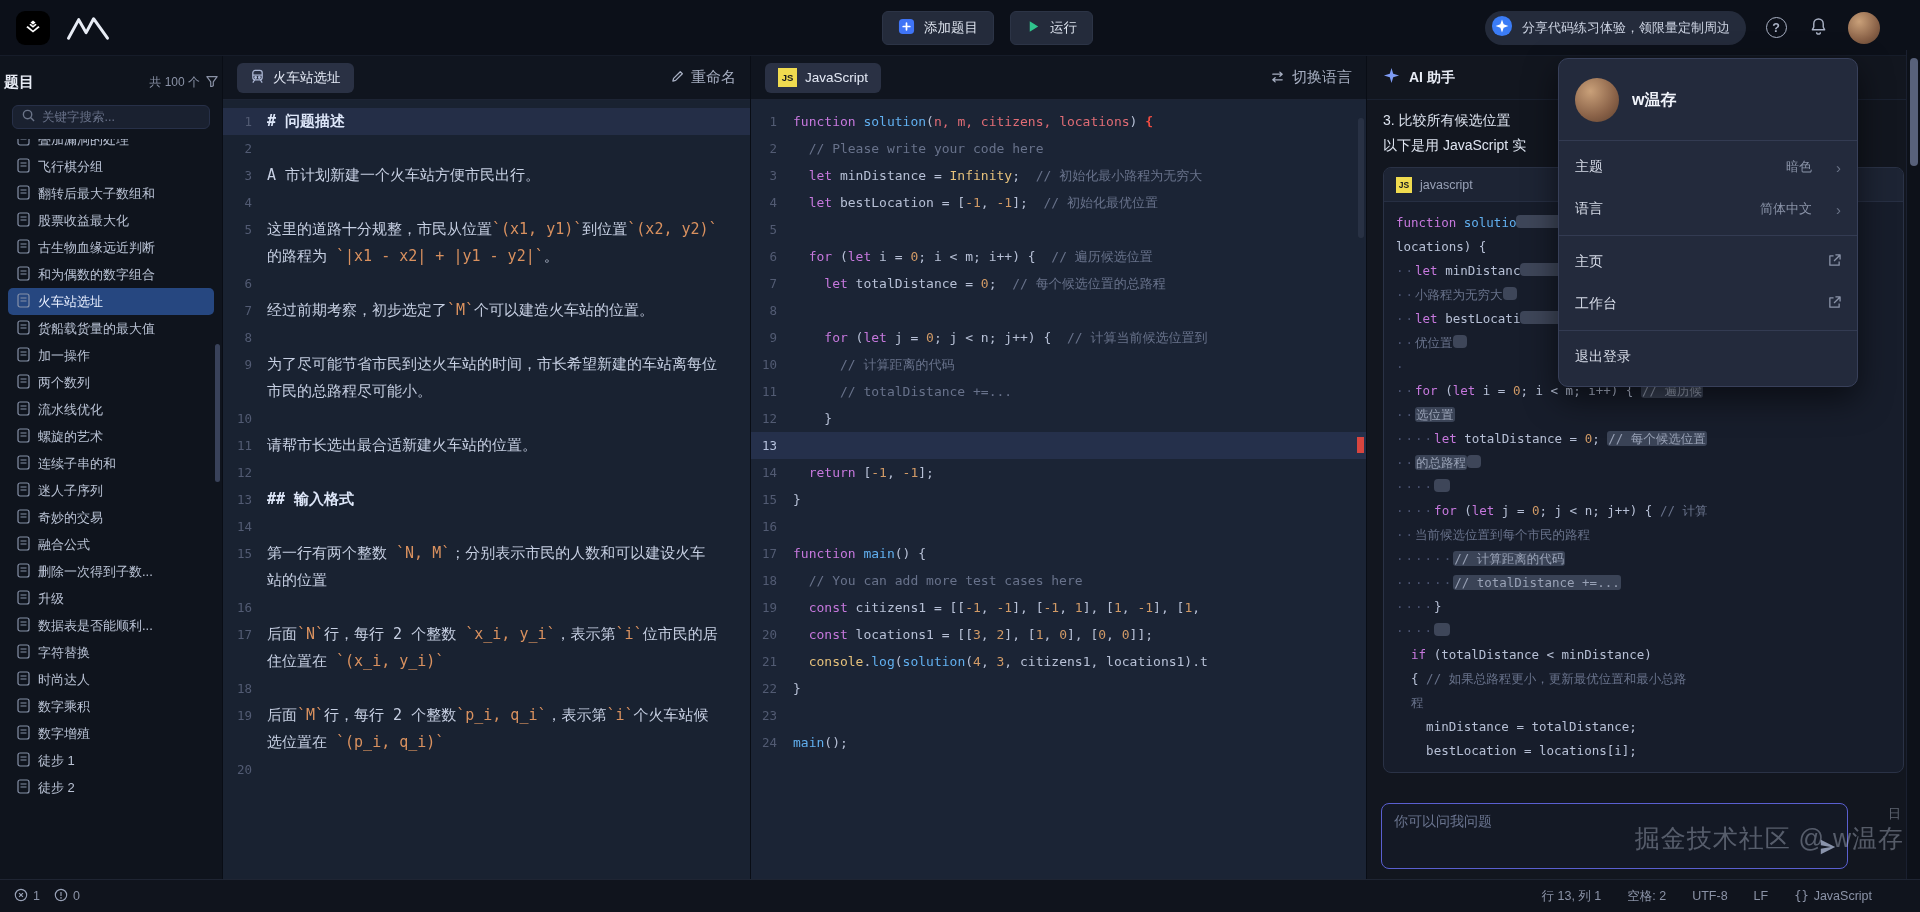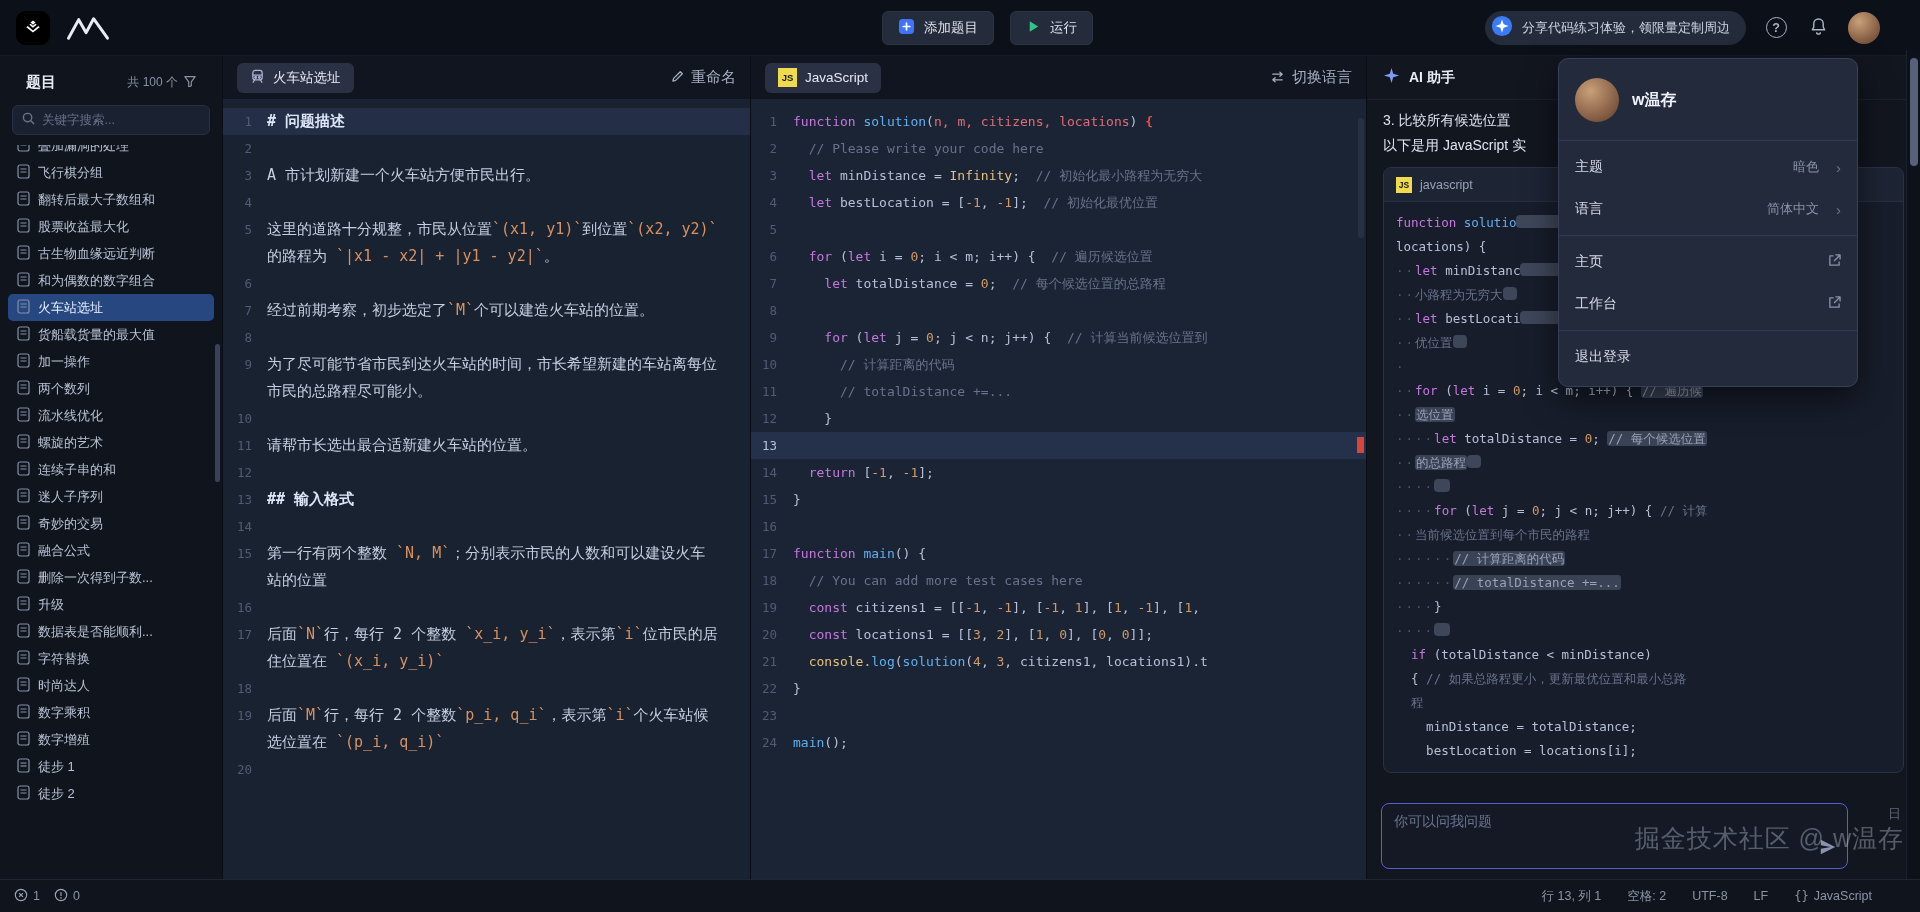--- a/index.html
+++ b/index.html
@@ -21,24 +21,24 @@
   .icon-btn{width:24px;height:24px;display:flex;align-items:center;justify-content:center}
   .help-circle{width:21px;height:21px;border:1.6px solid #aab2c5;border-radius:50%;color:#aab2c5;
     font-size:12.5px;font-weight:700;display:flex;align-items:center;justify-content:center}
   .avatar{width:32px;height:32px;border-radius:50%;background:radial-gradient(circle at 35% 30%,#c9a079,#8a6248 60%,#5b3f2e)}
 
   
   .main{flex:1;display:flex;min-height:0}
 
   
   .sidebar{width:222px;flex:0 0 222px;background:#0f141d;display:flex;flex-direction:column;position:relative}
-  .sb-head{display:flex;align-items:center;justify-content:space-between;padding:17px 26px 11px}
+  .sb-head{display:flex;align-items:center;justify-content:space-between;padding:17px 4px 11px}
   .sb-title{font-size:15px;font-weight:700;color:#e8ecf5}
   .sb-count{font-size:12px;color:#8a92a6;display:flex;gap:6px;align-items:center}
-  .sb-search{margin:2px 12px 10px;height:30px;background:#1a2130;border:1px solid #273048;border-radius:6px;
+  .sb-search{margin:2px 12px 10px;height:24px;background:#1a2130;border:1px solid #273048;border-radius:6px;
     display:flex;align-items:center;gap:7px;padding:0 9px}
   .sb-search input{background:transparent;border:none;outline:none;color:#aab4c8;font-size:12.5px;width:150px;
     font-family:"Liberation Sans",sans-serif}
   .sb-search input::placeholder{color:#687188}
   .sb-list{flex:1;overflow:hidden;padding:0 8px}
   .s-item{height:27px;display:flex;align-items:center;gap:8px;padding:0 9px;border-radius:5px;color:#b9c2d4;
     font-size:13px;white-space:nowrap;overflow:hidden;cursor:pointer}
   .s-item:first-child{margin-top:-13px}
   .s-item.active{background:#264780;color:#e9f0ff}
   .s-label{overflow:hidden;text-overflow:ellipsis}
@@ -117,21 +117,21 @@
 
   
   .user-menu{position:absolute;left:1558px;top:58px;width:300px;background:#232a3c;border:1px solid #38405a;
     border-radius:10px;box-shadow:0 12px 32px rgba(0,0,0,.55);padding:6px 0 8px;z-index:50}
   .um-user{display:flex;align-items:center;gap:13px;padding:13px 16px}
   .um-avatar{width:44px;height:44px;border-radius:50%;background:radial-gradient(circle at 35% 30%,#c9a079,#8a6248 60%,#5b3f2e)}
   .um-name{font-size:16px;font-weight:700;color:#f1f4fb}
   .um-divider{height:1px;background:#333b52;margin:5px 0}
   .um-row{height:42px;display:flex;align-items:center;justify-content:space-between;padding:0 16px;
     font-size:14px;color:#d7dce8;cursor:pointer}
-  .um-value{display:flex;gap:17px;align-items:center;color:#8a93a8;font-size:13px}
+  .um-value{display:flex;gap:24px;align-items:center;color:#8a93a8;font-size:13px}
   .um-chev{color:#6b7488;font-size:15px}
 
   
   .watermark{position:absolute;right:16px;top:822px;z-index:40;color:rgba(205,214,232,.36);
     font-size:25px;font-weight:500;letter-spacing:1px}
   .wm-logo{position:absolute;right:2px;top:-17px;font-size:13px;color:rgba(205,214,232,.4)}
   .win-scroll{position:absolute;right:0;top:50px;bottom:33px;width:14px;background:#0d1119;border-left:1px solid #1a2030;z-index:30}
   .ws-thumb{position:absolute;top:8px;left:3px;width:8px;height:108px;background:#58617a;border-radius:4px}
 </style>
 </head>

